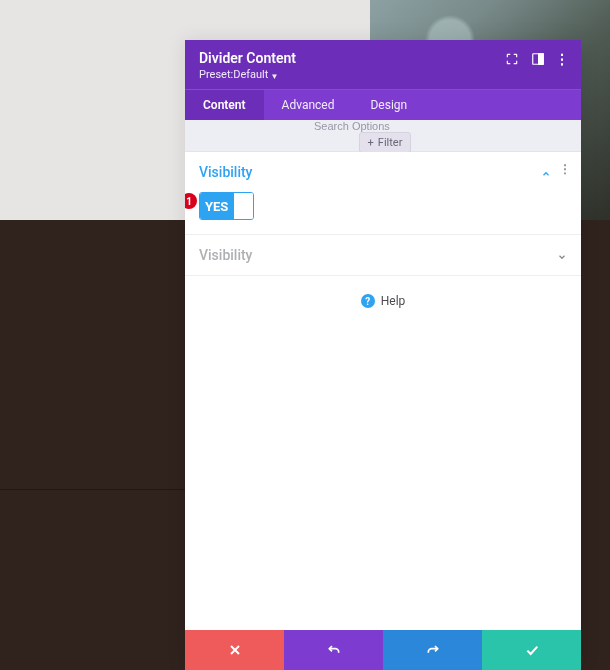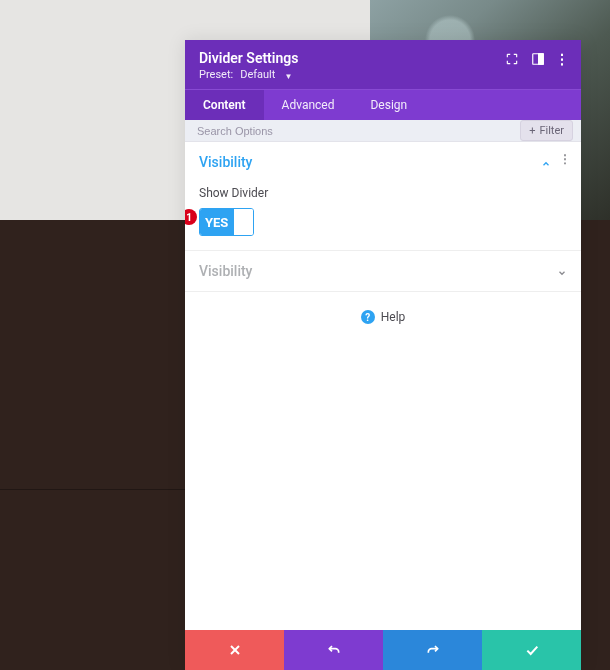--- a/index.html
+++ b/index.html
@@ -33,41 +33,42 @@
   }
 
   .header {
     background: #6c2eb9;
     color: #fff;
     padding: 10px 14px 8px 14px;
     display: flex; align-items: flex-start; justify-content: space-between;
   }
   .header-titles { display: flex; flex-direction: column; }
   .title { font-size: 14px; font-weight: 600; }
-  .preset { font-size: 11px; opacity: 0.9; display: flex; align-items: flex-end; gap: 7px; margin-top: 2px;}
+  .preset { font-size: 11px; opacity: 0.9; display: flex; align-items: flex-end; gap: 0; margin-top: 2px;}
   .preset-caret { font-size: 8px; margin-left: 2px;}
   .header-icons { display: flex; gap: 12px; align-items: center; margin-top: 2px;}
   .hicon { width: 14px; height: 14px; display: inline-flex; align-items:center; justify-content:center; color:#fff; cursor:pointer; }
   .hicon svg { width: 14px; height: 14px; }
   .dots { font-weight:700; font-size:14px; line-height:6px; width:10px; text-align:center;}
 
   .tabs {
     display: flex; background: #7e3bd0; color: #fff;
     font-size: 12px;
     border-top: 1px solid rgba(255,255,255,0.08);
     align-items: center;
   }
   .tab { padding: 8px 18px; cursor: pointer; opacity: 0.9; }
   .tab.active { background: #6c2eb9; font-weight: 600; opacity: 1; }
 
   .searchbar {
     display: flex; align-items: center; justify-content: space-between;
-    background: #eceef4; height: 22px;
+    background: #eceef4; height: 32px;
     padding: 0 8px 0 12px;
     border-bottom: 1px solid #e3e3ea;
+    flex-direction: column;
   }
   .search-input {
     border: none; background: transparent; font-size: 11px; color: #9a95a7;
     outline: none; flex: 1;
   }
   .search-input::placeholder { color: #9a95a7; }
   .filter-btn {
     display: flex; align-items: center; gap: 4px;
     background: #e4e1ec; color: #6a6577;
     font-size: 11px; padding: 3px 8px; border-radius: 3px;
@@ -134,21 +135,21 @@
 
 <div class="bg">
   <div class="bg-top"></div>
   <div class="bg-photo"></div>
   <div class="bg-line"></div>
 
   <div class="modal">
 
     <div class="header">
       <div class="header-titles">
-        <div class="title">Divider Settings</div>
+        <div class="title">Divider Content</div>
         <div class="preset">
           <span>Preset:</span>
           <span>Default</span>
           <span class="preset-caret">▼</span>
         </div>
       </div>
       <div class="header-icons">
         <span class="hicon">
           <svg viewBox="0 0 24 24" fill="none" stroke="currentColor" stroke-width="2">
               <path d="M4 4h5M4 4v5M20 4h-5M20 4v5M4 20h5M4 20v-5M20 20h-5M20 20v-5"></path>
@@ -186,21 +187,20 @@
           <div class="section-right">
             <span class="chev">
               <svg viewBox="0 0 24 24" fill="none" stroke="#2ea3f2" stroke-width="3">
                   <polyline points="6 15 12 9 18 15"></polyline>
                 </svg>
             </span>
             <span class="sdots">⋮</span>
           </div>
         </div>
         <div class="section-content">
-          <div class="field-label">Show Divider</div>
           <div class="toggle-row">
             <div class="annot-badge">1</div>
             <div class="toggle">
               <span class="lab">YES</span>
               <span class="knob"></span>
             </div>
           </div>
         </div>
       </div>
 

